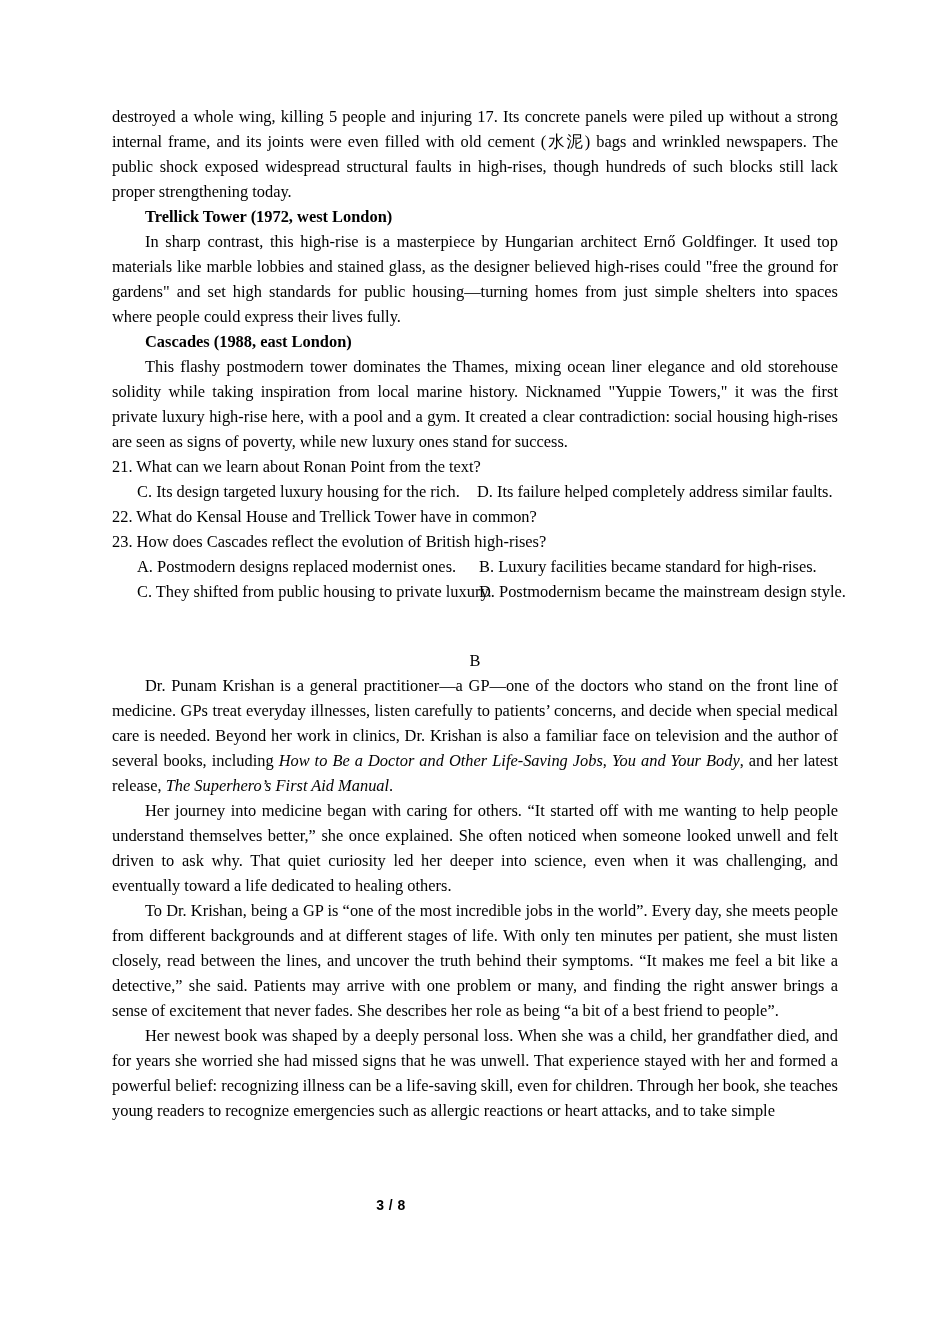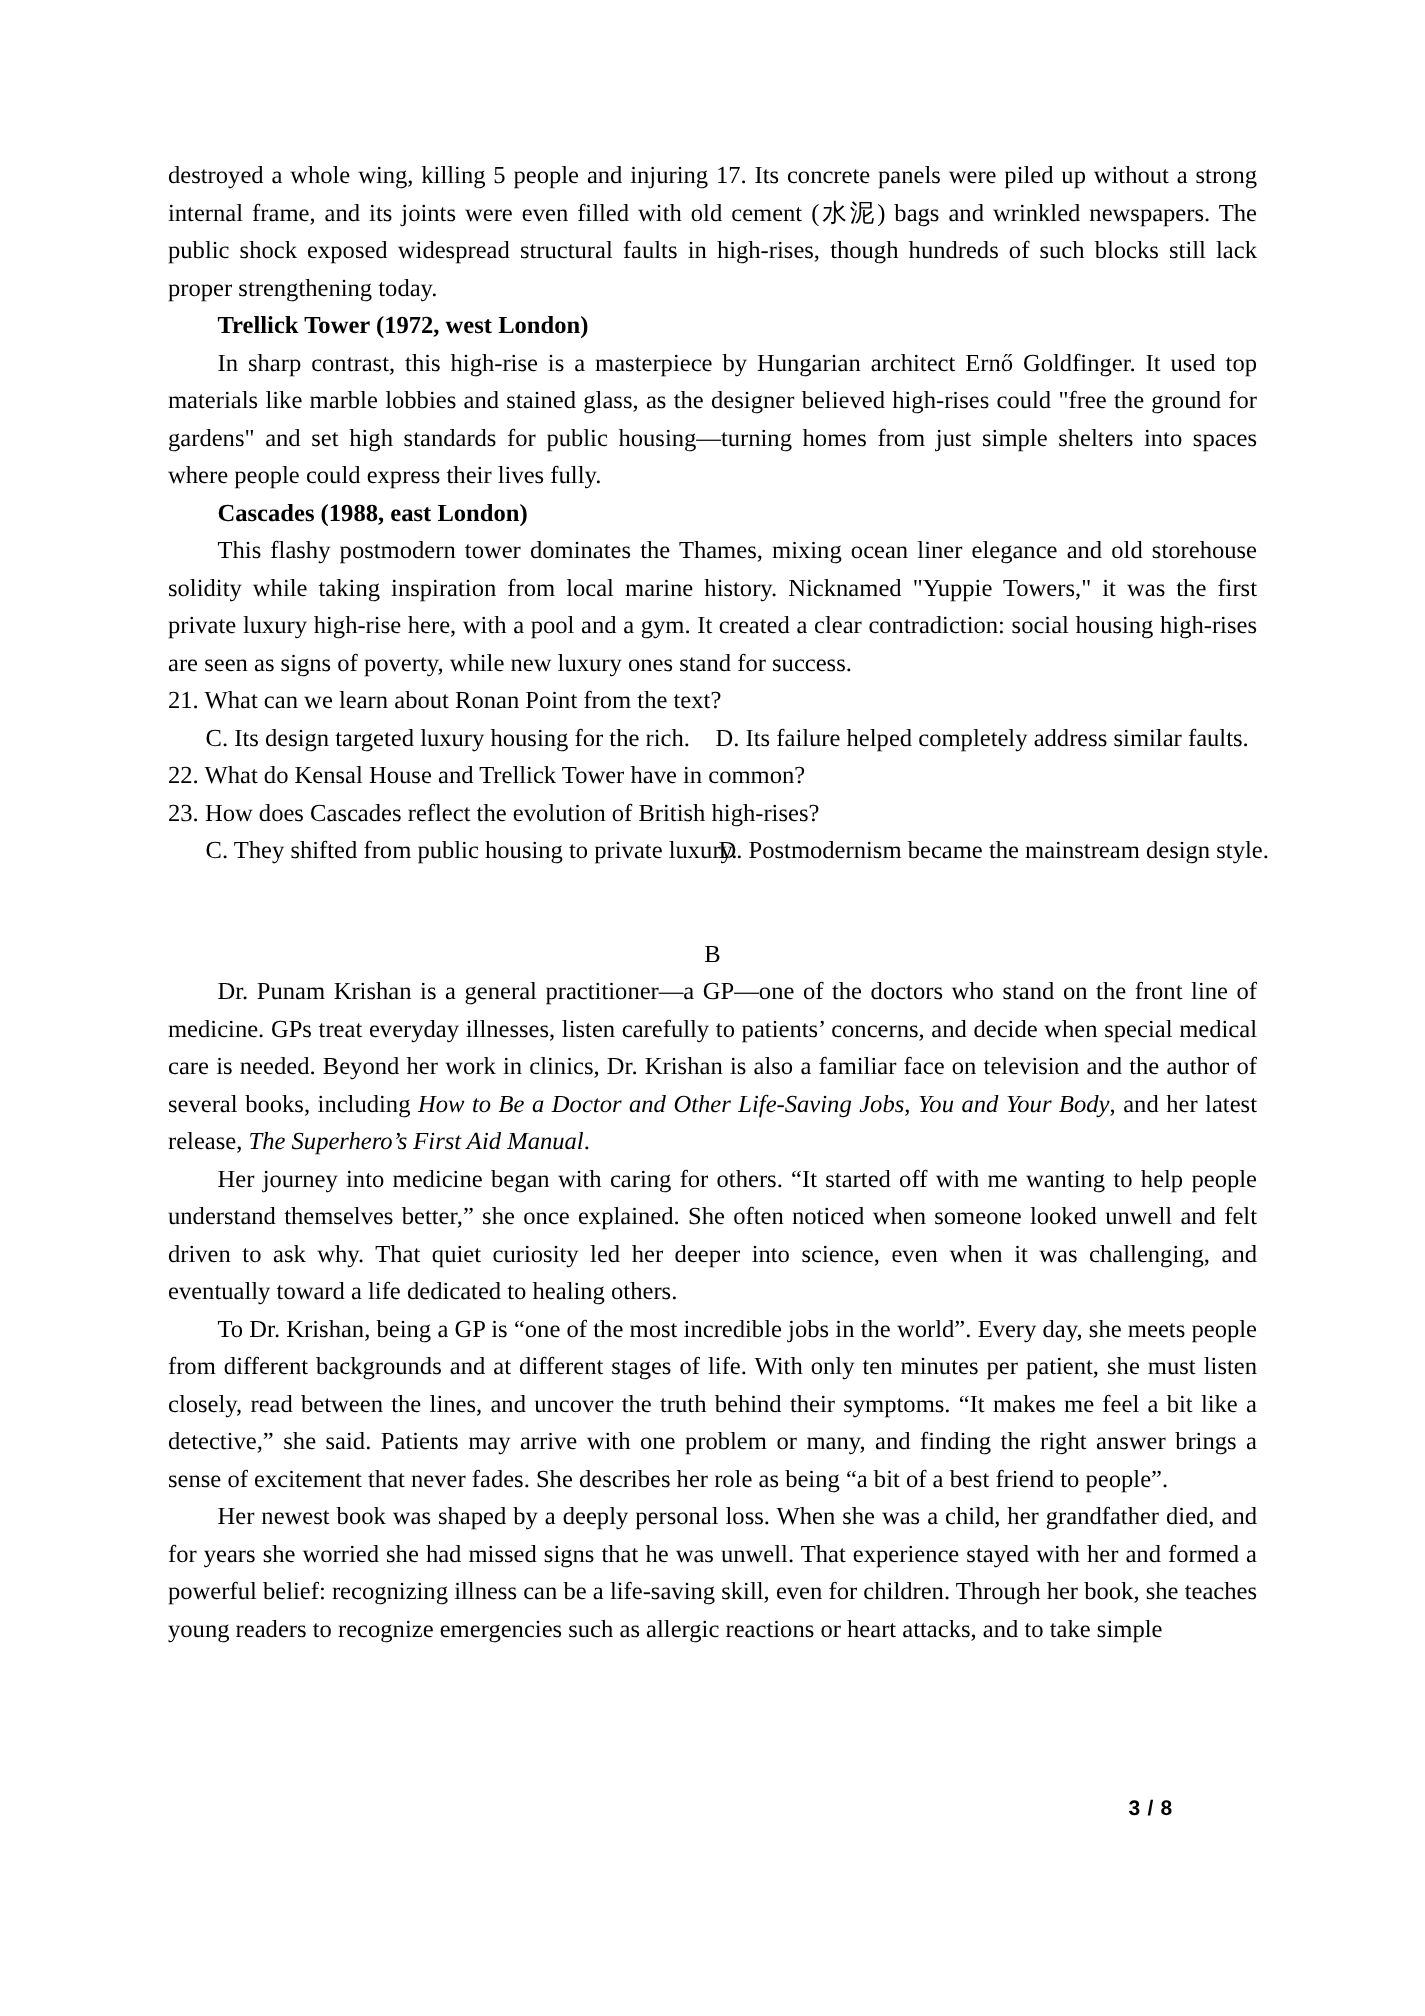--- a/index.html
+++ b/index.html
@@ -73,21 +73,21 @@
     margin: 0;
   }
   em {
     font-style: italic;
   }
   .footer {
     position: absolute;
     left: 0;
     top: 1197px;
     width: 782px;
-    text-align: right;
+    text-align: center;
     font-family: "Liberation Sans", "DejaVu Sans", sans-serif;
     font-size: 14px;
     font-weight: bold;
     letter-spacing: 0.5px;
   }
 </style>
 </head>
 <body>
 
 <div class="page">
@@ -106,20 +106,21 @@
     <p class="q"><span>21.</span> <span>What can we learn about Ronan Point from the text?</span></p>
     <p class="opts"><span class="opt-a" style="width:340px">C. Its design targeted luxury housing for the rich.</span><span class="opt-b">D. Its failure helped completely address similar faults.</span></p>
   </div>
 
   <div>
     <p class="q"><span>22.</span> <span>What do Kensal House and Trellick Tower have in common?</span></p>
   </div>
 
   <div>
     <p class="q"><span>23.</span> <span>How does Cascades reflect the evolution of British high-rises?</span></p>
+    <p class="opts"><span class="opt-a" style="width:342px">A. Postmodern designs replaced modernist ones.</span><span class="opt-b">B. Luxury facilities became standard for high-rises.</span></p>
     <p class="opts"><span class="opt-a" style="width:342px">C. They shifted from public housing to private luxury.</span><span class="opt-b">D. Postmodernism became the mainstream design style.</span></p>
   </div>
 
   <div class="spacer-lg"></div>
 
   <p class="section-letter">B</p>
 
   <p class="para indent"><span>Dr. Punam Krishan is a general practitioner—a GP—one of the doctors who stand on the front line of medicine. GPs treat everyday illnesses, listen carefully to patients’ concerns, and decide when special medical care is needed. Beyond her work in clinics, Dr. Krishan is also a familiar face on television and the author of several books, including </span><em>How to Be a Doctor and Other Life-Saving Jobs</em><span>, </span><em>You and Your Body</em><span>, and her latest release, </span><em>The Superhero’s First Aid Manual</em><span>.</span></p>
 
   <p class="para indent">Her journey into medicine began with caring for others. “It started off with me wanting to help people understand themselves better,” she once explained. She often noticed when someone looked unwell and felt driven to ask why. That quiet curiosity led her deeper into science, even when it was challenging, and eventually toward a life dedicated to healing others.</p>

